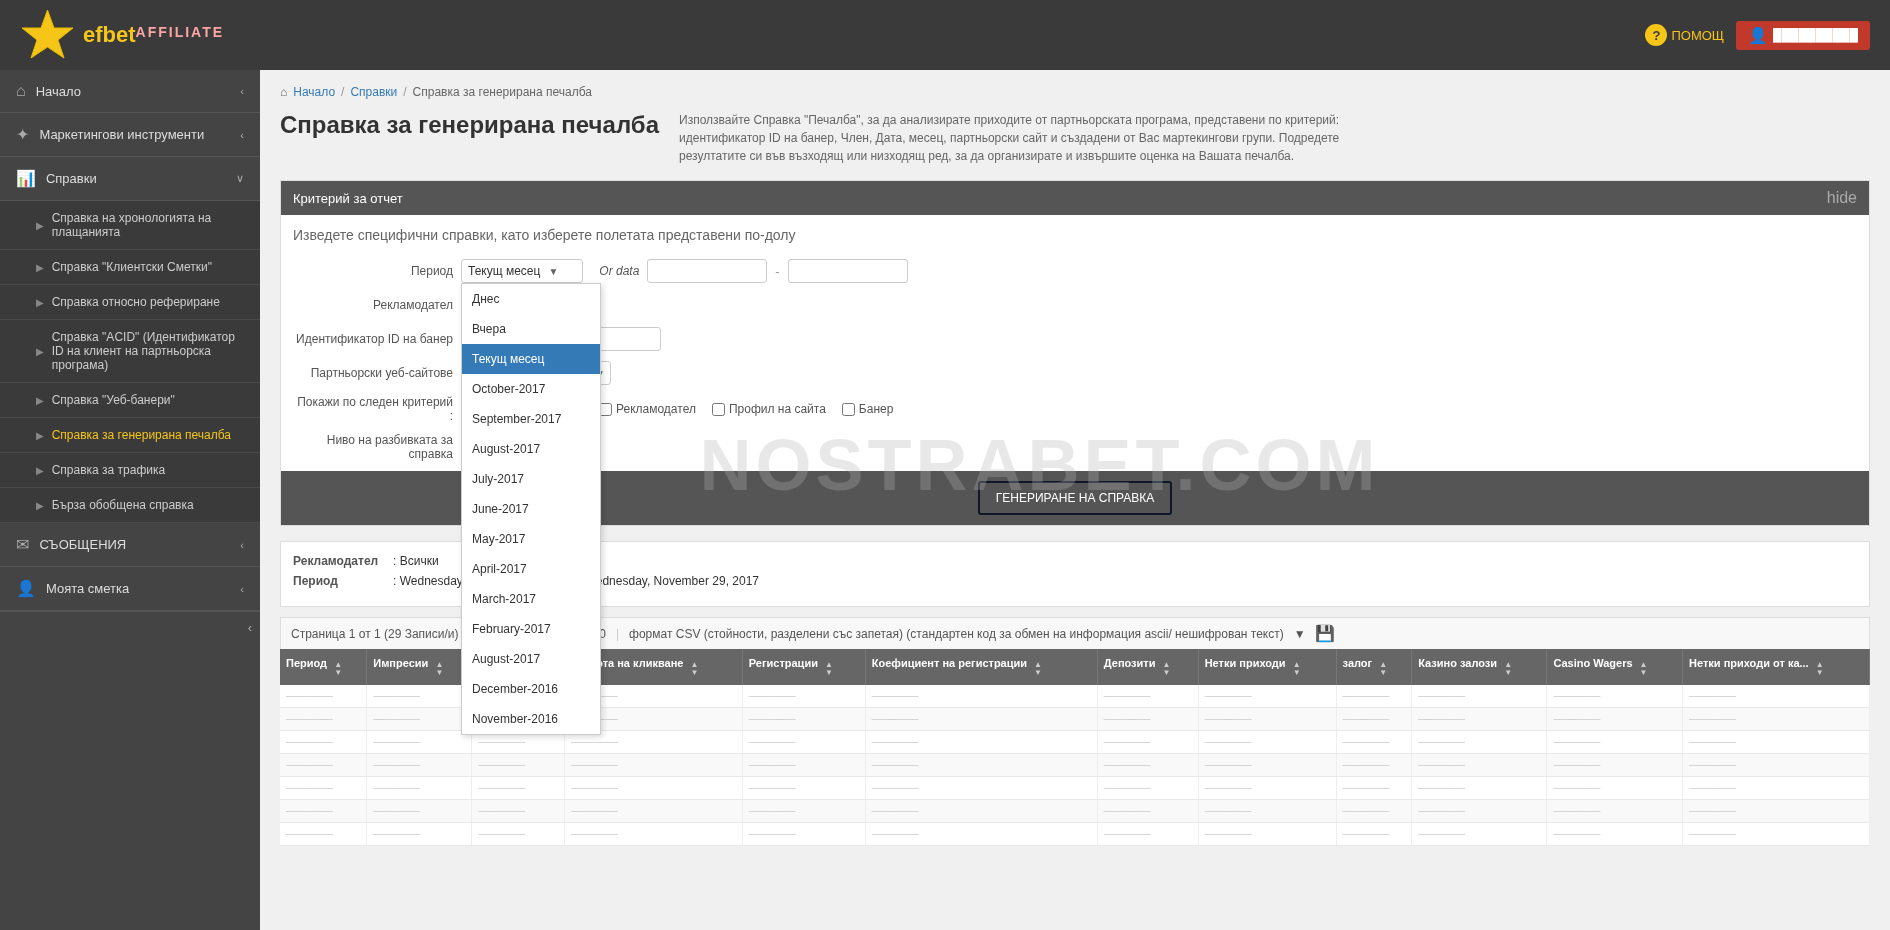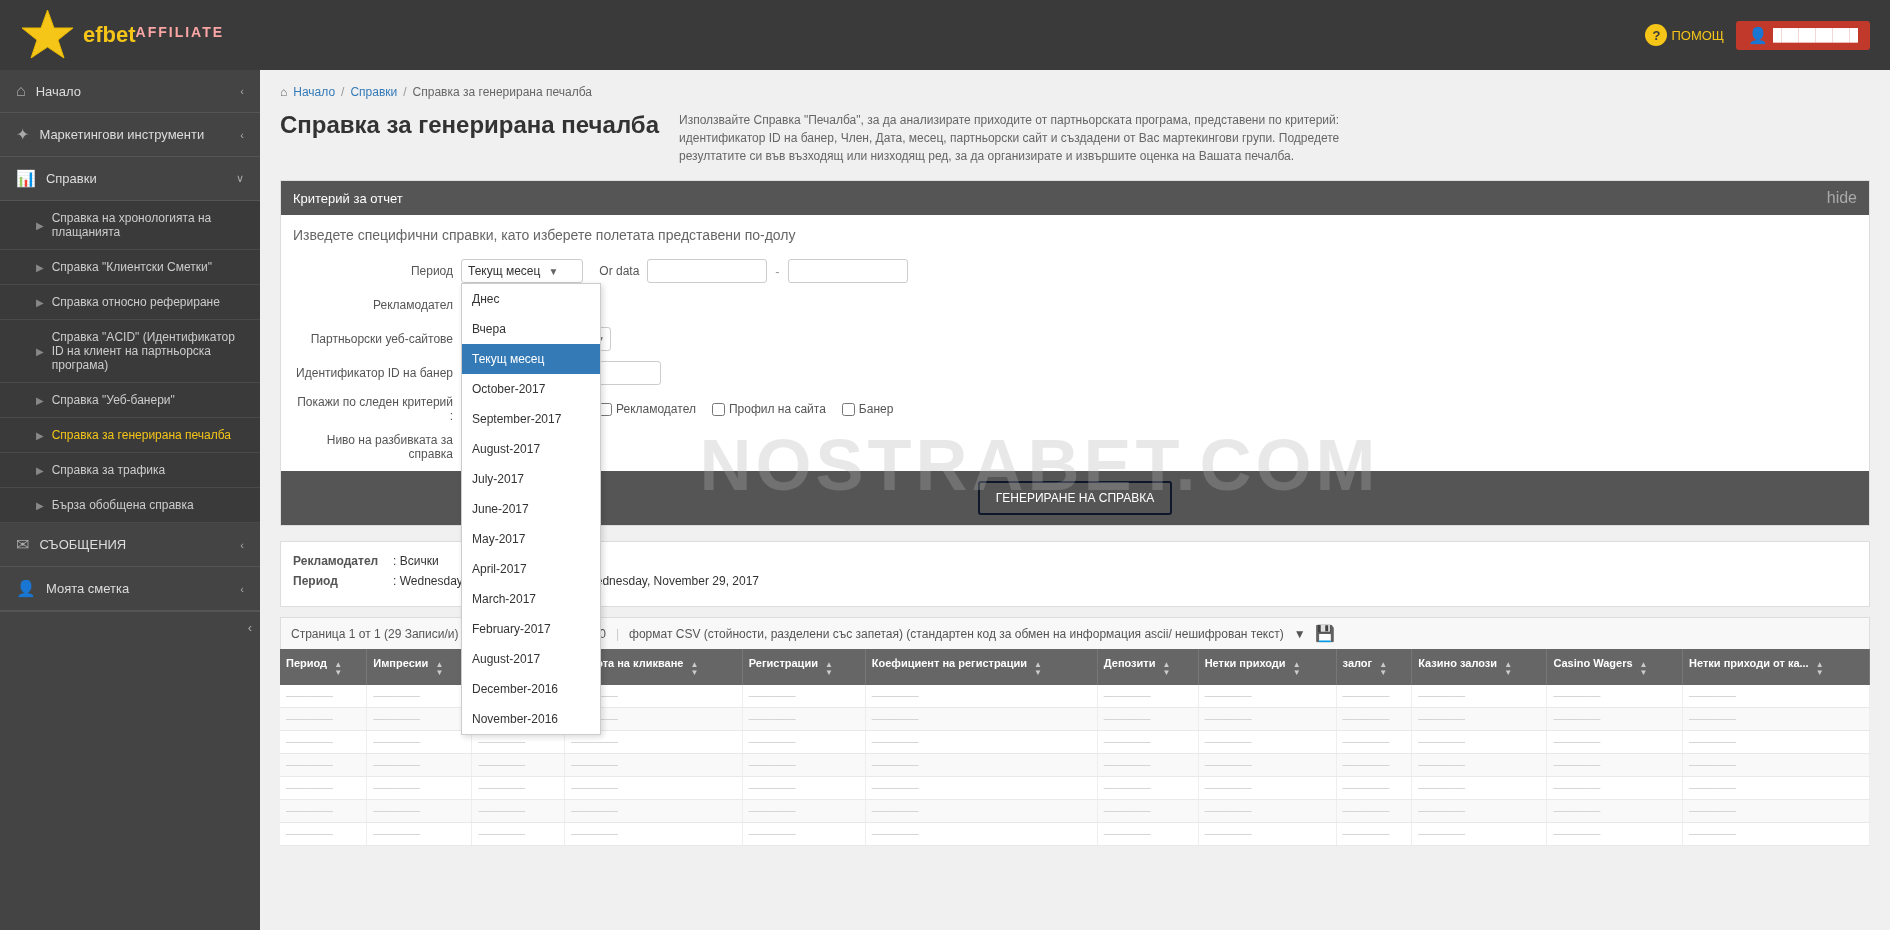--- a/index.html
+++ b/index.html
@@ -545,49 +545,49 @@
               <div class="dropdown-option">June-2017</div>
               <div class="dropdown-option">May-2017</div>
               <div class="dropdown-option">April-2017</div>
               <div class="dropdown-option">March-2017</div>
               <div class="dropdown-option">February-2017</div>
               <div class="dropdown-option">August-2017</div>
               <div class="dropdown-option">December-2016</div>
               <div class="dropdown-option">November-2016</div>
             </div>
           </div>
-          <span style="font-size:12px;color:#555;margin-left:8px;">Or data</span>
+          <span style="font-size:12px;color:#555;margin-left:8px;font-style:italic;">Or data</span>
           <input class="form-control" type="text" style="width: 90px;">
           <span style="color:#999;">-</span>
           <input class="form-control" type="text" style="width: 90px;">
         </div>
 
         <div class="form-row">
           <div class="form-label">Рекламодател</div>
           <div class="dropdown-wrapper">
             <select class="dropdown-select">
               <option>Всели</option>
             </select>
             <span class="dropdown-arrow">▼</span>
           </div>
         </div>
 
         <div class="form-row">
+          <div class="form-label">Идентификатор ID на банер</div>
+          <input class="form-control" type="text" style="width: 200px;">
+        </div>
+
+        <div class="form-row">
           <div class="form-label">Партньорски уеб-сайтове</div>
           <div class="dropdown-wrapper">
             <select class="dropdown-select" style="min-width:150px;">
               <option></option>
             </select>
             <span class="dropdown-arrow">▼</span>
           </div>
-        </div>
-
-        <div class="form-row">
-          <div class="form-label">Идентификатор ID на банер</div>
-          <input class="form-control" type="text" style="width: 200px;">
         </div>
 
         <div class="form-row">
           <div class="form-label">Покажи по следен критерий :</div>
           <div class="dropdown-wrapper">
             <select class="dropdown-select">
               <option>Месец</option>
             </select>
             <span class="dropdown-arrow">▼</span>
           </div>

